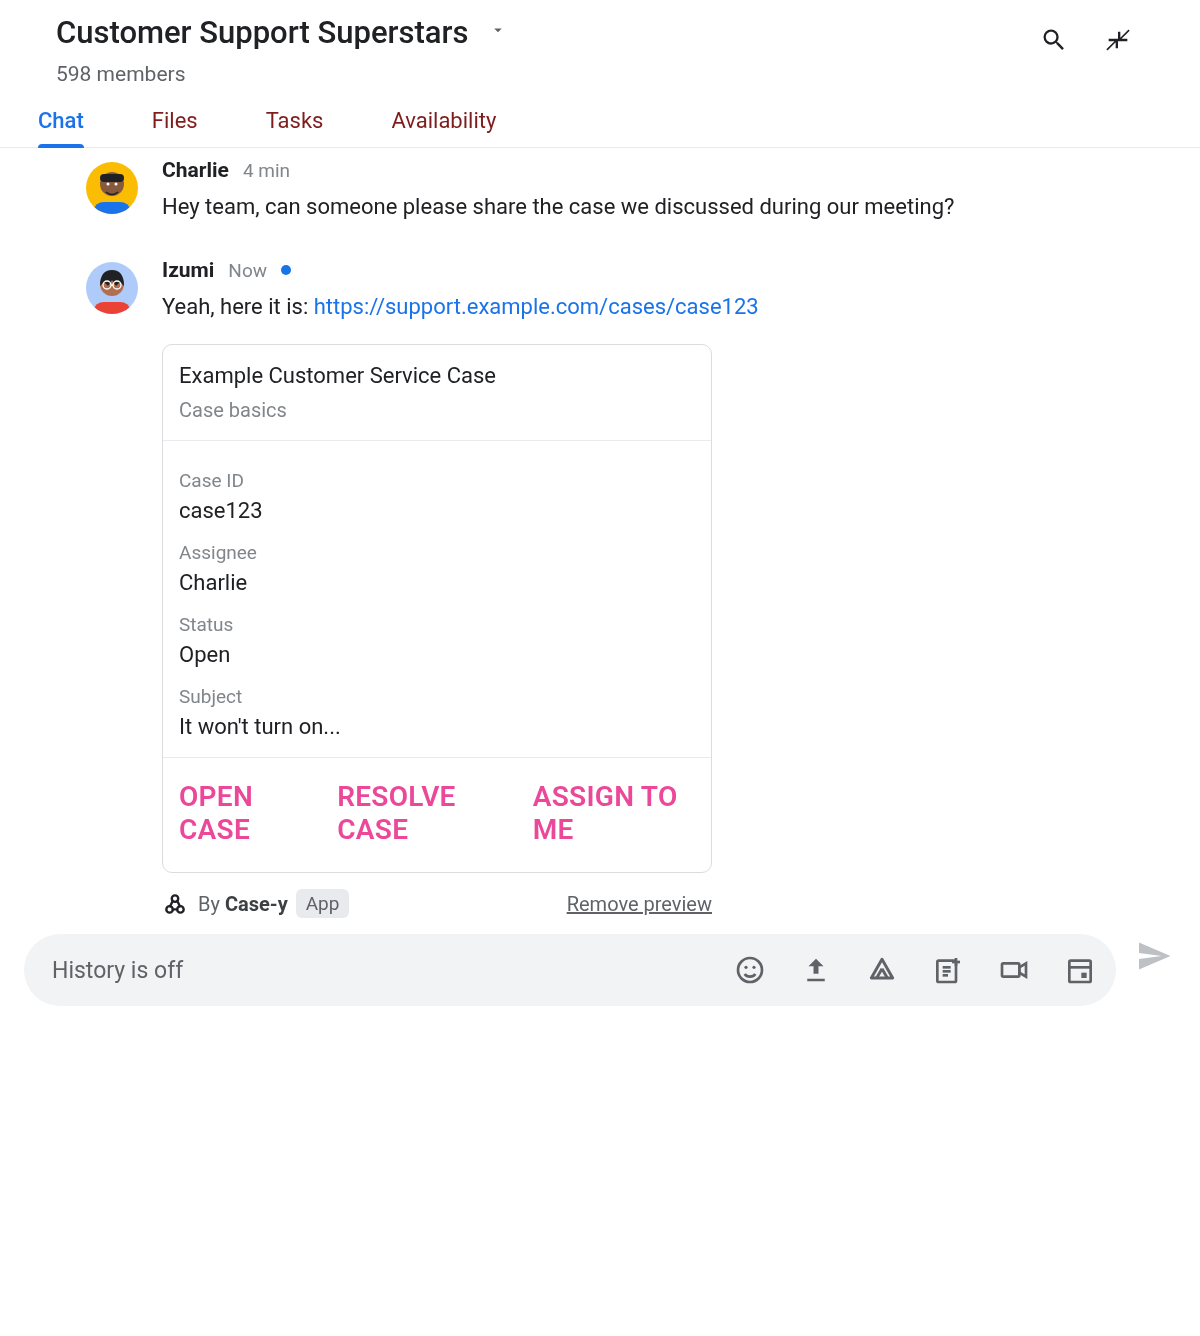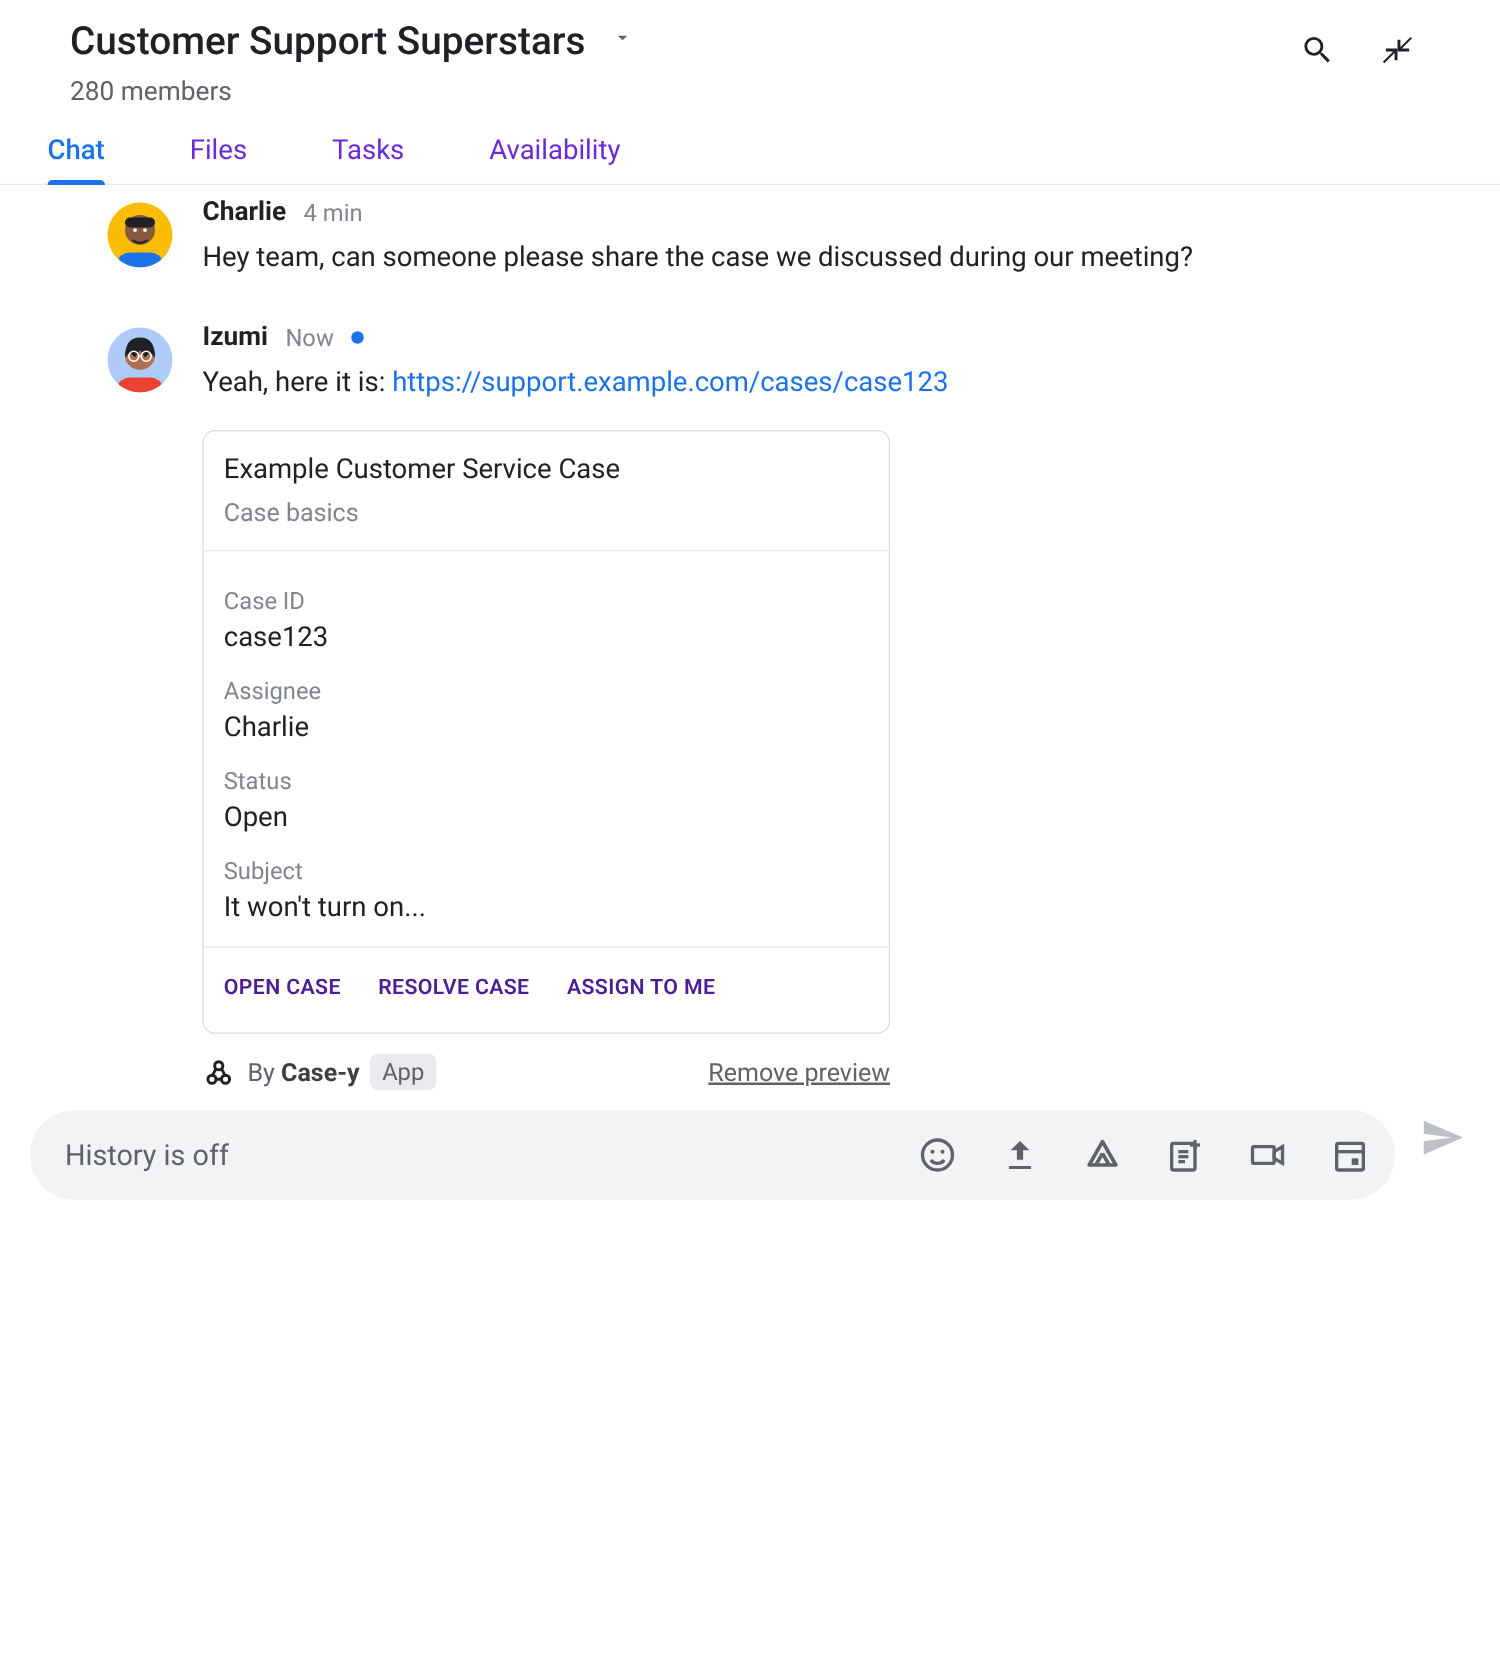--- a/index.html
+++ b/index.html
@@ -9,21 +9,21 @@
   .header { padding: 14px 56px 0 56px; }
   .title-row { display: flex; gap: 14px; }
   .title { font-size: 31px; font-weight: 500; color: #202124; }
   .dropdown-btn { width: 32px; height: 32px; display: flex; align-items: center; justify-content: center; cursor: pointer; }
   .spacer { flex: 1; }
   .header-actions { display: flex; align-items: center; gap: 28px; margin-right: 8px; margin-top: 8px; }
   .icon-btn { width: 36px; height: 36px; display: flex; align-items: center; justify-content: center; cursor: pointer; color: #5f6368; }
   .members { margin-top: 4px; font-size: 21px; color: #5f6368; }
 
   .tabs { display: flex; gap: 68px; padding: 22px 0 0 38px; border-bottom: 1px solid #e8eaed; }
-  .tab { font-size: 22px; color: #6d28d9; padding-bottom: 14px; cursor: pointer; position: relative; }
+  .tab { font-size: 22px; color: #7f1d1d; padding-bottom: 14px; cursor: pointer; position: relative; }
   .tab.active { color: #1a73e8; font-weight: 500; }
   .tab.active::after { content: ""; position: absolute; left: 0; right: 0; bottom: -1px; height: 4px; background: #1a73e8; border-radius: 4px 4px 0 0; }
 
   .messages { padding: 10px 56px 0 86px; }
   .msg { display: flex; gap: 24px; margin-bottom: 34px; justify-content: flex-end; }
   .avatar { width: 52px; height: 52px; border-radius: 50%; flex-shrink: 0; overflow: hidden; display: flex; align-items: flex-end; justify-content: center; margin-top: 4px; }
   .msg-body { flex: 1; }
   .msg-head { display: flex; align-items: center; gap: 14px; }
   .sender { font-size: 21px; font-weight: 700; color: #202124; }
   .time { font-size: 19px; color: #80868b; }
@@ -33,21 +33,21 @@
 
   .card { margin-top: 20px; width: 550px; border: 1px solid #dadce0; border-radius: 10px; overflow: hidden; }
   .card-header { padding: 18px 16px 18px 16px; border-bottom: 1px solid #e8eaed; }
   .card-title { font-size: 22px; color: #202124; }
   .card-sub { margin-top: 10px; font-size: 20px; color: #80868b; }
   .card-section { padding: 10px 16px 6px 16px; }
   .field { margin: 18px 0 12px 0; }
   .field-label { font-size: 19px; color: #80868b; }
   .field-value { margin-top: 6px; font-size: 22px; color: #202124; }
   .card-actions { border-top: 1px solid #e8eaed; padding: 22px 16px 26px 16px; display: flex; gap: 30px; }
-  .card-action { font-size: 17px; font-weight: 600; letter-spacing: .3px; color: #4c1d95; cursor: pointer; }
+  .card-action { font-size: 28px; font-weight: 600; letter-spacing: .3px; color: #ec4899; cursor: pointer; }
 
   .card-footer { margin-top: 16px; width: 550px; display: flex; align-items: center; font-size: 20px; color: #5f6368; }
   .card-footer .by { margin-left: 10px; }
   .card-footer strong { color: #3c4043; font-weight: 700; }
   .badge { margin-left: 8px; background: #e8eaed; color: #5f6368; padding: 3px 10px; border-radius: 6px; font-size: 19px; }
   .remove { margin-left: auto; color: #5f6368; text-decoration: underline; cursor: pointer; }
 
   .composer-row { display: flex; gap: 16px; padding: 0 24px; margin-top: 10px; }
   .composer { flex: 1; height: 72px; background: #f1f3f4; border-radius: 40px; display: flex; align-items: center; padding: 0 10px 0 28px; gap: 10px; }
   .placeholder { font-size: 23px; color: #5f6368; flex: 1; }
@@ -74,21 +74,21 @@
           </svg>
       </div>
       <div class="icon-btn">
         <svg width="28" height="28" viewBox="0 0 24 24" fill="#202124">
           <path d="M21 3l-7 7V5h-2v8h8v-2h-5l7-7z"></path>
           <path d="M3 21l7-7v5h2v-8H4v2h5l-7 7z"></path>
         </svg>
       </div>
     </div>
   </div>
-  <div class="members">280 members</div>
+  <div class="members">598 members</div>
 </div>
 
 <div class="tabs">
   <div class="tab active">Chat</div>
   <div class="tab">Files</div>
   <div class="tab">Tasks</div>
   <div class="tab">Availability</div>
 </div>
 
 <div class="messages">

